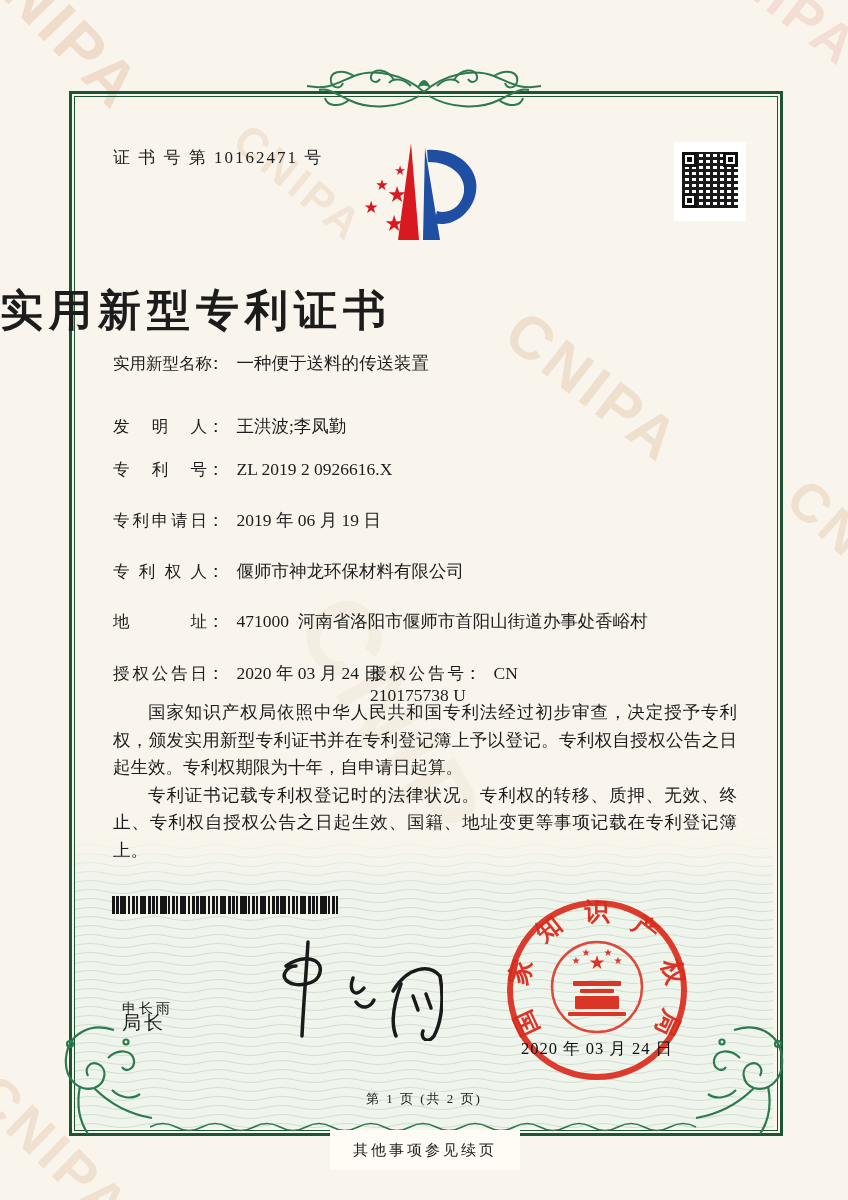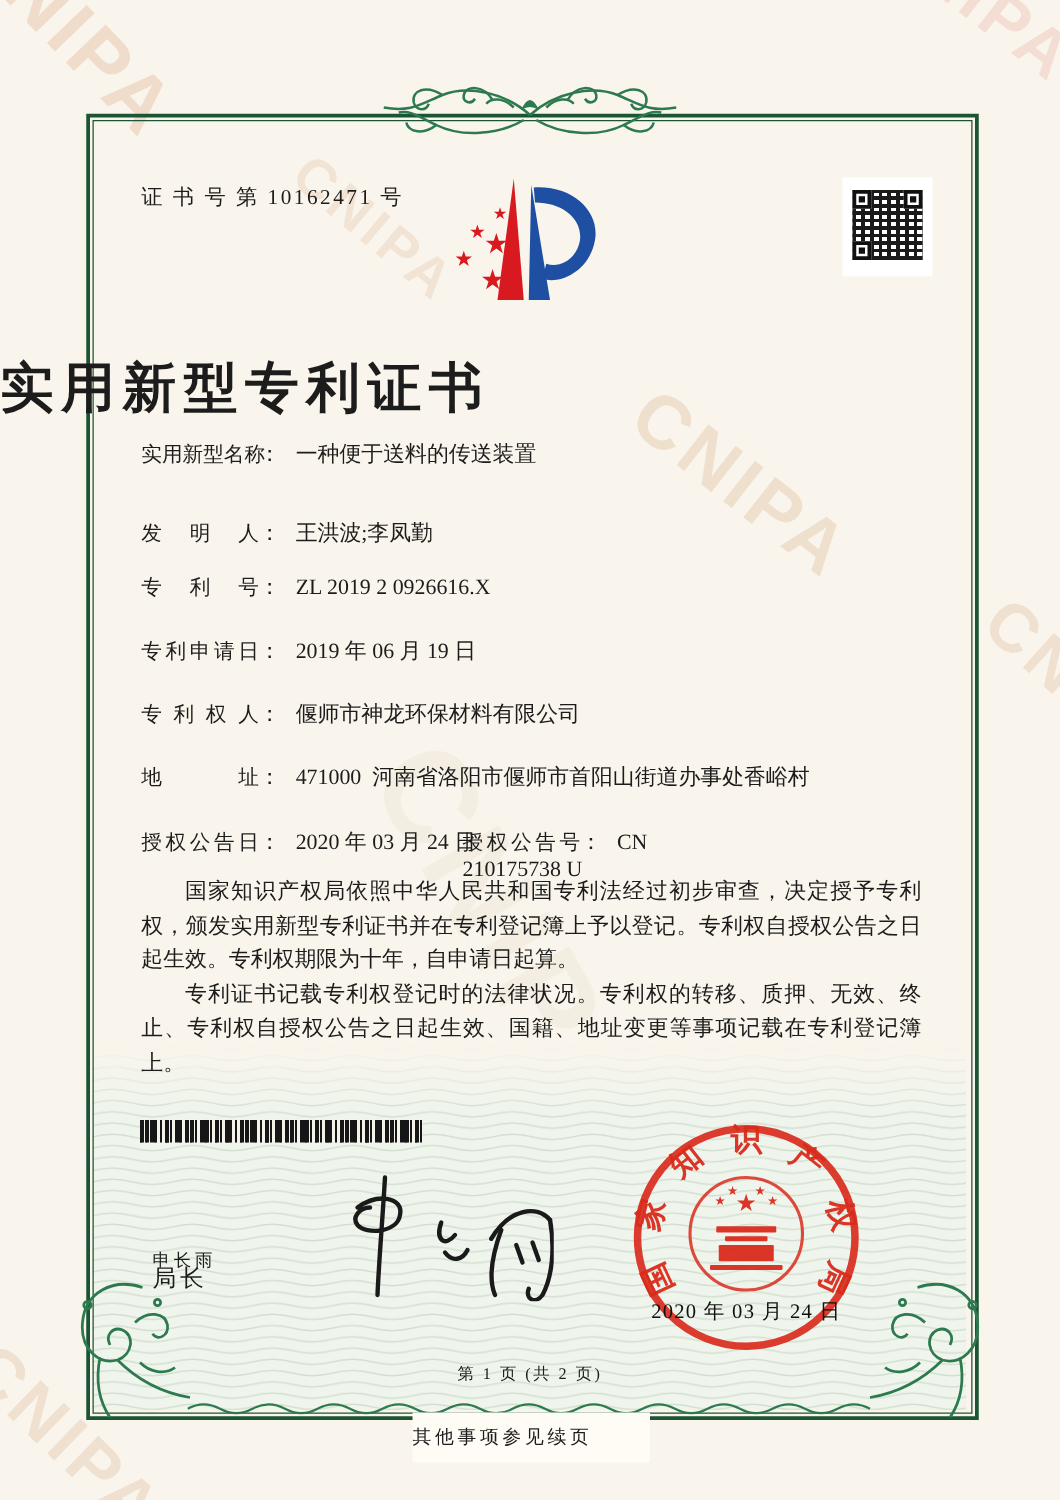--- a/index.html
+++ b/index.html
@@ -65,21 +65,21 @@
   .signer-title{position:absolute;left:122px;top:964px;font-size:19px;letter-spacing:3px;z-index:5;margin-top:46px;}
   .signer-name{position:absolute;left:122px;top:1000px;font-size:14px;letter-spacing:3px;z-index:5;}
   .signature{position:absolute;left:248px;top:936px;z-index:5;}
   .seal{position:absolute;left:502px;top:895px;z-index:6;}
   .seal-date{position:absolute;left:502px;top:1038px;width:190px;text-align:center;
              font-size:16.5px;letter-spacing:1px;color:#101010;z-index:7;white-space:nowrap;}
   .page-info{position:absolute;left:0;right:0;top:1090px;text-align:center;font-size:13px;
              letter-spacing:2px;z-index:5;}
   .footer-patch{position:absolute;left:330px;top:1130px;width:190px;height:40px;
                 background:#fefcf5;z-index:5;}
-  .footer-note{line-height:40px;font-size:15px;letter-spacing:3px;}
+  .footer-note{line-height:40px;text-align:center;font-size:15px;letter-spacing:3px;}
 </style>
 </head>
 <body>
 
 <div class="page">
 
   <div class="wm wm1">CNIPA</div>
   <div class="wm wm2">CNIPA</div>
   <div class="wm wm3">CNIPA</div>
   <div class="wm wm4">CNIPA</div>

